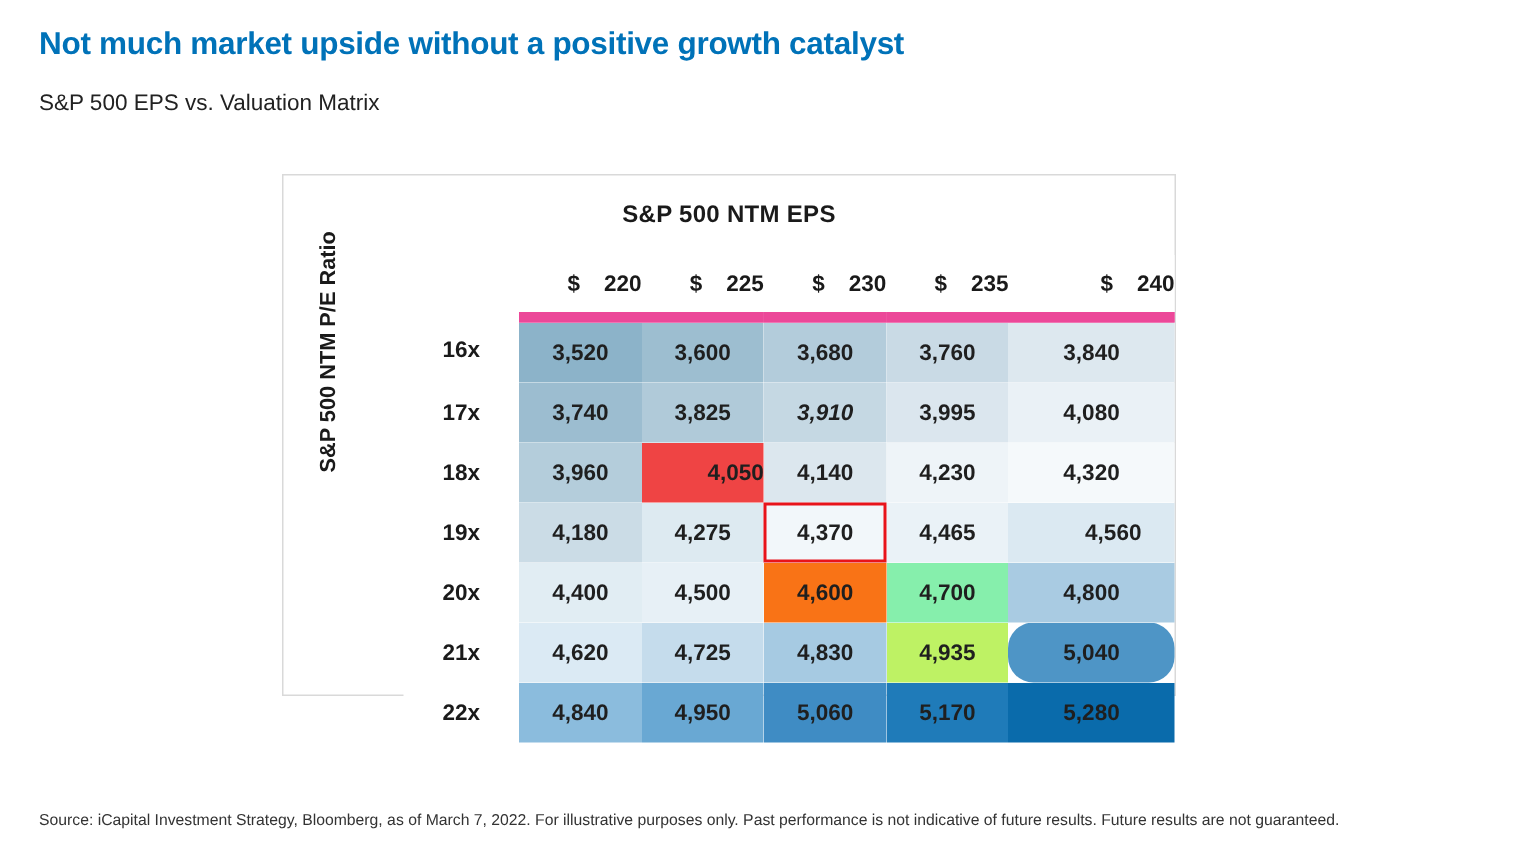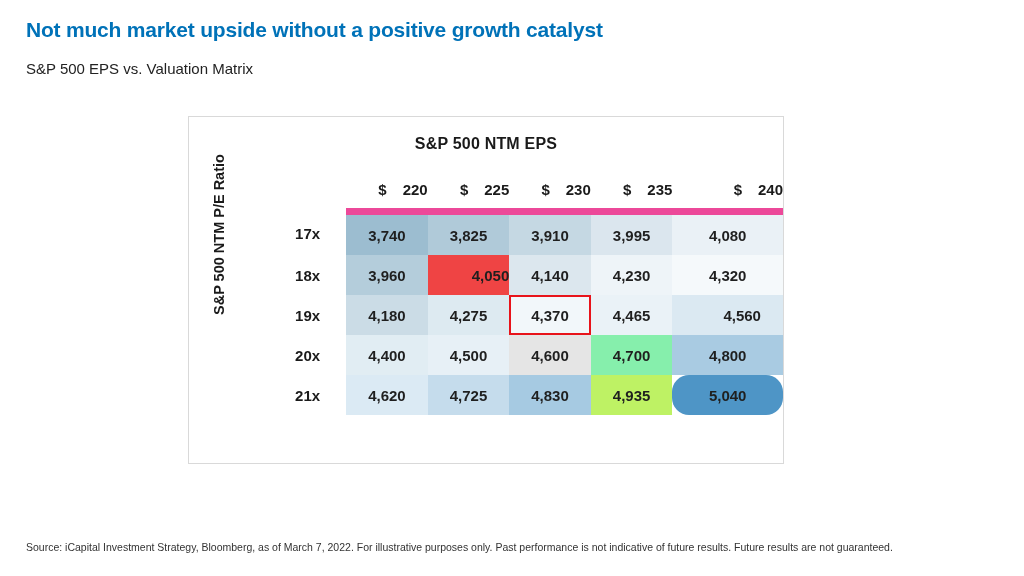--- a/index.html
+++ b/index.html
@@ -151,24 +151,32 @@
           <th class="corner-cell"></th>
           <th class="colhead-cell"><span class="dollar">$</span><span>220</span></th>
           <th class="colhead-cell"><span class="dollar">$</span><span>225</span></th>
           <th class="colhead-cell"><span class="dollar">$</span><span>230</span></th>
           <th class="colhead-cell"><span class="dollar">$</span><span>235</span></th>
           <th class="colhead-cell"><span class="dollar">$</span><span>240</span></th>
         </tr>
       </thead>
       <tbody>
         <tr>
+          <td class="rowhead-cell">16x</td>
+          <td class="data-cell" style="background: rgb(140, 179, 201);">3,520</td>
+          <td class="data-cell" style="background: rgb(157, 190, 208);">3,600</td>
+          <td class="data-cell" style="background: rgb(179, 204, 219);">3,680</td>
+          <td class="data-cell" style="background: rgb(201, 218, 229);">3,760</td>
+          <td class="data-cell" style="background: rgb(221, 232, 239);">3,840</td>
+        </tr>
+        <tr>
           <td class="rowhead-cell">17x</td>
           <td class="data-cell" style="background: rgb(156, 189, 208);">3,740</td>
           <td class="data-cell" style="background: rgb(176, 202, 217);">3,825</td>
-          <td class="data-cell" style="background: rgb(197, 216, 227);">3,910</td>
+          <td class="data-cell" style="background: rgb(197, 216, 227); font-style: italic;">3,910</td>
           <td class="data-cell" style="background: rgb(219, 230, 238);">3,995</td>
           <td class="data-cell" style="background: rgb(234, 241, 246);">4,080</td>
         </tr>
         <tr>
           <td class="rowhead-cell">18x</td>
           <td class="data-cell" style="background: rgb(180, 205, 219);">3,960</td>
           <td class="data-cell" style="background: #ef4444; text-align: right;">4,050</td>
           <td class="data-cell" style="background: rgb(220, 231, 238); margin-left: 16px;">4,140</td>
           <td class="data-cell" style="background: rgb(238, 244, 248);">4,230</td>
           <td class="data-cell" style="background: rgb(245, 249, 251);">4,320</td>
@@ -178,31 +186,39 @@
           <td class="data-cell" style="background: rgb(203, 220, 230);">4,180</td>
           <td class="data-cell" style="background: rgb(221, 234, 241);">4,275</td>
           <td class="data-cell highlight" style="background: rgb(242, 247, 250); outline-color: rgb(232, 19, 26);">4,370</td>
           <td class="data-cell" style="background: rgb(234, 242, 247);">4,465</td>
           <td class="data-cell" style="background: rgb(219, 233, 242); padding-left: 29px;">4,560</td>
         </tr>
         <tr>
           <td class="rowhead-cell">20x</td>
           <td class="data-cell" style="background: rgb(225, 237, 243);">4,400</td>
           <td class="data-cell" style="background: rgb(231, 240, 246);">4,500</td>
-          <td class="data-cell" style="background: #e5e5e5;">4,600</td>
+          <td class="data-cell" style="background: #f97316;">4,600</td>
           <td class="data-cell" style="background: #86efac;">4,700</td>
           <td class="data-cell" style="background: rgb(169, 203, 226);">4,800</td>
         </tr>
         <tr>
           <td class="rowhead-cell">21x</td>
           <td class="data-cell" style="background: rgb(219, 234, 244);">4,620</td>
           <td class="data-cell" style="background: rgb(197, 220, 236);">4,725</td>
           <td class="data-cell" style="background: rgb(166, 202, 226);">4,830</td>
           <td class="data-cell" style="background: #bef264;">4,935</td>
           <td class="data-cell" style="background: rgb(78, 149, 198); border-radius: 17px;">5,040</td>
         </tr>
+        <tr>
+          <td class="rowhead-cell">22x</td>
+          <td class="data-cell" style="background: rgb(139, 188, 221);">4,840</td>
+          <td class="data-cell" style="background: rgb(105, 168, 211);">4,950</td>
+          <td class="data-cell" style="background: rgb(63, 140, 196);">5,060</td>
+          <td class="data-cell" style="background: rgb(31, 123, 185);">5,170</td>
+          <td class="data-cell" style="background: rgb(10, 107, 171);">5,280</td>
+        </tr>
       </tbody>
     </table>
   </div>
 
   <div class="source">Source: iCapital Investment Strategy, Bloomberg, as of March 7, 2022. For illustrative purposes only. Past performance is not indicative of future results. Future results are not guaranteed.</div>
 
 </div>
 
 </body></html>

